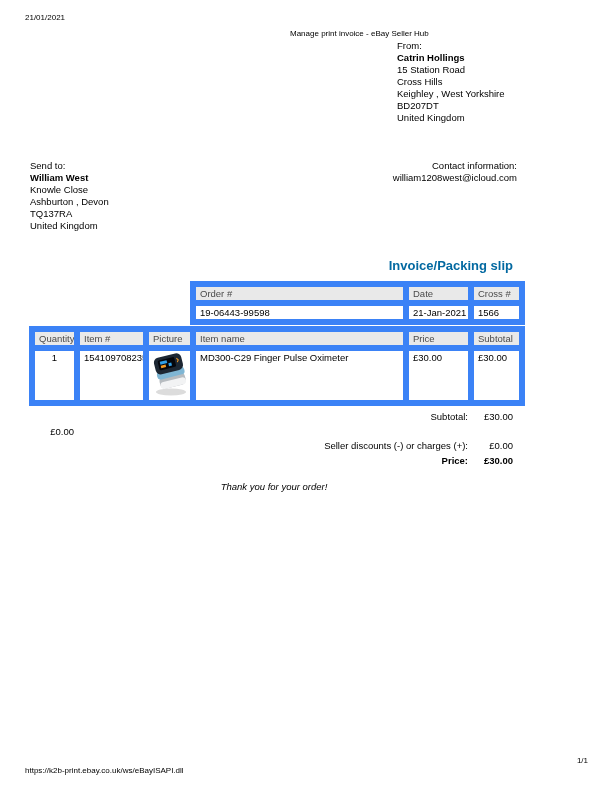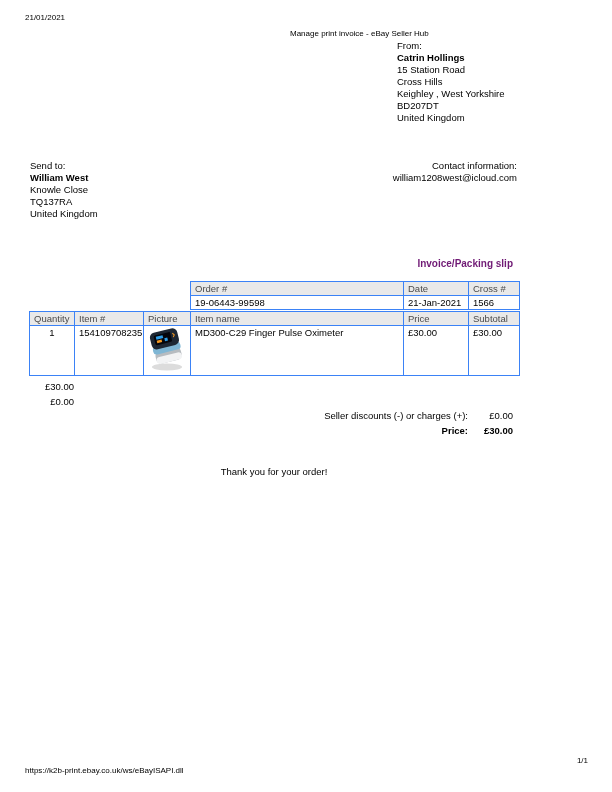--- a/index.html
+++ b/index.html
@@ -17,26 +17,26 @@
   
   .print-meta { font-size: 8px; color: #000; white-space: nowrap; }
 
   
   .addr { font-size: 9.5px; line-height: 12px; }
   .addr .lbl { }
   .addr .name { font-weight: bold; }
   .contact { text-align: right; }
 
   
-  .slip-title { font-size: 10px; font-weight: bold; color: #701a75; white-space: nowrap; }
+  .slip-title { font-size: 13px; font-weight: bold; color: #0369a1; white-space: nowrap; }
 
   
   .content { left: 29px; top: 281px; width: 490px; position: absolute; }
   table { border-collapse: collapse; table-layout: fixed; font-size: 9.5px; }
-  td, th { border: 1px solid #3b82f6; padding: 1px 4px; vertical-align: top; overflow: hidden; white-space: nowrap; }
+  td, th { border: 6px solid #3b82f6; padding: 1px 4px; vertical-align: top; overflow: hidden; white-space: nowrap; }
   th { background: #e9e9e9; color: #4a4a4a; font-weight: normal; text-align: left; height: 14px; }
   .order-table { width: 329px; margin-left: 161px; }
   .order-table col.c-order { width: 213px; }
   .order-table col.c-date  { width: 65px; }
   .order-table col.c-rec   { width: 51px; }
   .items-table { width: 490px; margin-top: 1px; }
   .items-table col.c-qty  { width: 45px; }
   .items-table col.c-item { width: 69px; }
   .items-table col.c-pic  { width: 47px; }
   .items-table col.c-name { width: 213px; }
@@ -47,21 +47,21 @@
   .item-row td { height: 48px; }
   .pic-cell { padding: 1px; text-align: center; vertical-align: top; }
 
   
   .totals { margin-top: 4px; }
   .totals-row { display: flex; line-height: 14.6px; font-size: 9.5px; }
   .totals-row .t-label { width: 439px; text-align: right; }
   .totals-row .t-value { width: 51px; text-align: right; padding-right: 6px; }
   .totals-row.bold .t-label, .totals-row.bold .t-value { font-weight: bold; }
 
-  .thanks { margin-top: 28px; text-align: center; font-size: 9.5px; }
+  .thanks { margin-top: 13px; text-align: center; font-size: 9.5px; font-style: italic; }
 </style>
 </head>
 <body>
 
 <div class="abs print-meta" style="left:25px; top:13px;">21/01/2021</div>
 <div class="abs print-meta" style="left:271px; top:29px;margin-left:19px;">Manage print invoice - eBay Seller Hub</div>
 
 <div class="abs addr" style="left:397px; top:40px; width:160px;">
   <div class="lbl">From:</div>
   <div class="name">Catrin Hollings</div>
@@ -69,20 +69,21 @@
   <div>Cross Hills</div>
   <div>Keighley ,  West Yorkshire</div>
   <div>BD207DT</div>
   <div>United Kingdom</div>
 </div>
 
 <div class="abs addr" style="left:30px; top:160px; width:170px;">
   <div class="lbl">Send to:</div>
   <div class="name">William West</div>
   <div>Knowle Close</div>
+  <div>Ashburton ,  Devon</div>
   <div>TQ137RA</div>
   <div>United Kingdom</div>
 </div>
 
 <div class="abs addr contact" style="right:95px; top:160px; width:200px;">
   <div>Contact information:</div>
   <div>william1208west@icloud.com</div>
 </div>
 
 <div class="abs slip-title" style="right:99px; top:258px;">Invoice/Packing slip</div>
@@ -150,20 +151,21 @@
       </td>
       <td>MD300-C29 Finger Pulse Oximeter</td>
       <td class="num">£30.00</td>
       <td class="num">£30.00</td>
     </tr>
   </tbody>
     </table>
 
   <div class="totals">
     <div class="totals-row">
+      <div class="t-label">Subtotal:</div>
       <div class="t-value">£30.00</div>
     </div>
     <div class="totals-row">
       <div class="t-value">£0.00</div>
     </div>
     <div class="totals-row">
       <div class="t-label">Seller discounts (-) or charges (+):</div>
       <div class="t-value">£0.00</div>
     </div>
     <div class="totals-row bold">

